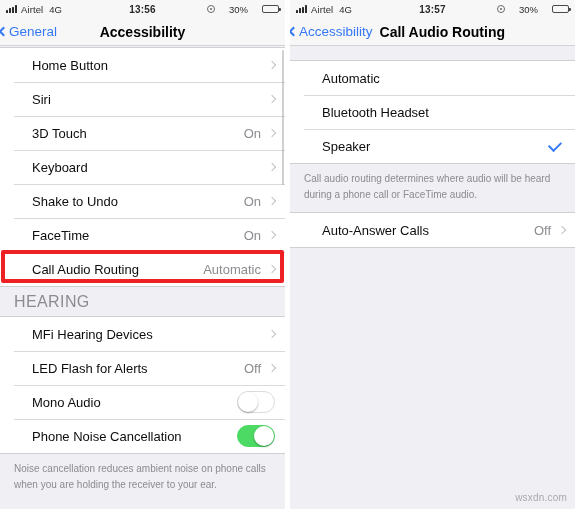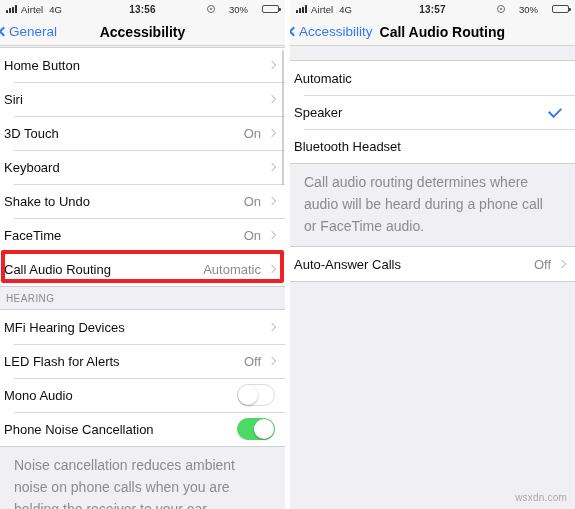--- a/index.html
+++ b/index.html
@@ -94,21 +94,21 @@
     font-size: 14px; font-weight: bold; color: #000; margin-left: 7px;
   }
 
   
   .content { height: calc(509px - 46px); overflow: hidden; position: relative; }
   .spacer { background: #EFEFF4; }
   .group { background: #ffffff; border-top: 1px solid #d0d0d3; border-bottom: 1px solid #d0d0d3; }
   .row {
     height: 34px;
     display: flex; align-items: center;
-    padding-left: 4px; padding-right: 10px;
+    padding-left: 32px; padding-right: 10px;
     background: #ffffff;
     position: relative;
     cursor: pointer;
     gap: 20px;
   }
   .row + .row::before {
     content: ""; position: absolute; left: 14px; right: 0; top: 0;
     height: 1px; background: #d9d9dc;
   }
   .row-label { font-size: 13px; color: #0d0d0d; }
@@ -124,29 +124,29 @@
   .check {
     width: 12px; height: 8px;
     border-left: 2px solid #3478F6;
     border-bottom: 2px solid #3478F6;
     transform: rotate(-45deg);
     margin-bottom: 3px;
     margin-right: 4px;
   }
 
   .sec-header {
-    font-size: 10px; color: #8b8b90;
+    font-size: 16px; color: #8b8b90;
     letter-spacing: .4px;
-    padding: 6px 0 5px 6px;
+    padding: 6px 0 5px 14px;
     background: #EFEFF4;
     border-radius: 8px;
   }
   .footer-note {
-    font-size: 14px; color: #8b8b90;
-    line-height: 22px;
+    font-size: 10px; color: #8b8b90;
+    line-height: 16px;
     padding: 7px 16px 0 14px;
     background: #EFEFF4;
   }
 
   
   .toggle {
     width: 38px; height: 22px; border-radius: 11px;
     position: relative; flex: none;
     background: #ffffff; border: 1px solid #dcdcdf;
     cursor: pointer;
@@ -364,31 +364,31 @@
       <div class="spacer" style="height:14px"></div>
 
       <div class="group">
 
         <div class="row">
           <span class="row-label">Automatic</span>
           <span class="row-right"></span>
         </div>
 
         <div class="row">
-          <span class="row-label">Speaker</span>
-          <span class="row-right">
-            <span class="check"></span>
-          </span>
-        </div>
-
-        <div class="row">
           <span class="row-label">Bluetooth Headset</span>
           <span class="row-right"></span>
         </div>
 
+        <div class="row">
+          <span class="row-label">Speaker</span>
+          <span class="row-right">
+            <span class="check"></span>
+          </span>
+        </div>
+
       </div>
 
       <div class="footer-note">Call audio routing determines where audio will be heard during a phone call or FaceTime audio.</div>
 
       <div class="spacer" style="height:9px"></div>
 
       <div class="group">
         <div class="row">
           <span class="row-label">Auto-Answer Calls</span>
           <span class="row-right">

